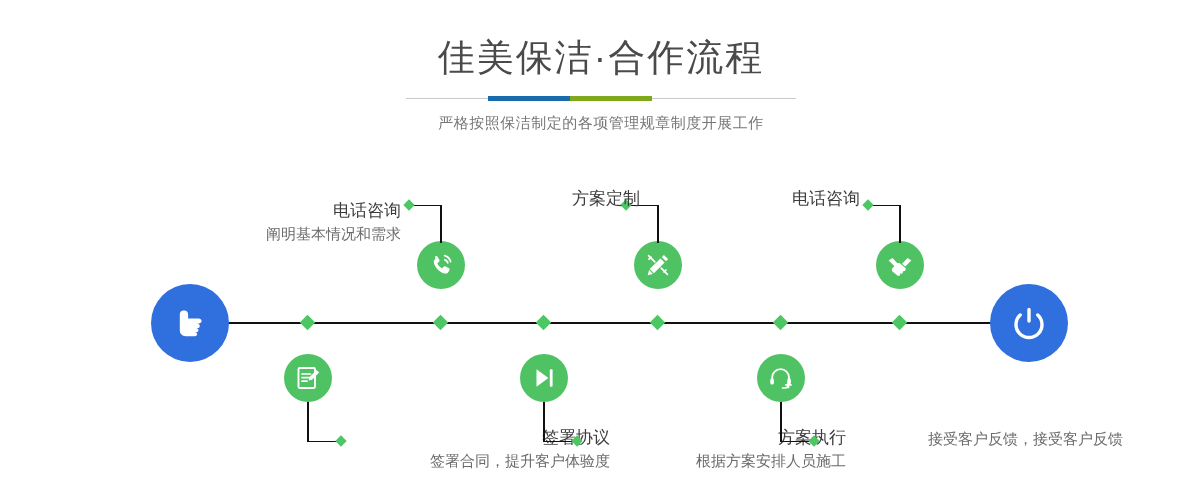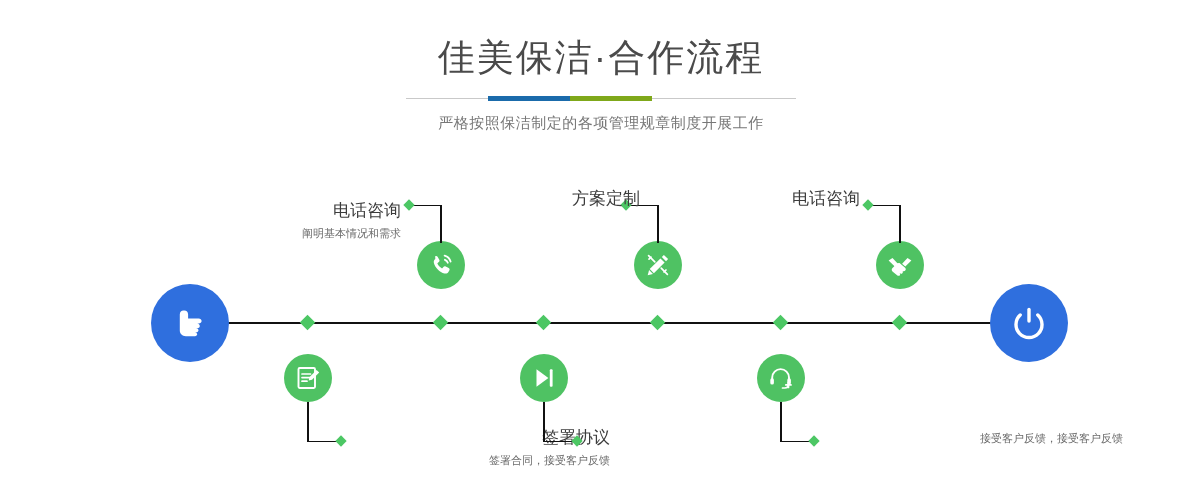--- a/index.html
+++ b/index.html
@@ -51,21 +51,21 @@
 
   .nodeicon{
     position:absolute;width:48px;height:48px;border-radius:50%;
     background:#4fc263;display:flex;align-items:center;justify-content:center;
     box-shadow:0 0 0 0 rgba(0,0,0,0);
   }
   .nodeicon svg{display:block;}
 
   .lbl{position:absolute;}
   .lbl .t{font-size:17px;line-height:22px;color:#3c3c3c;white-space:nowrap;}
-  .lbl .d{font-size:11px;line-height:19px;color:#6b6b6b;white-space:nowrap;margin-top:2px;}
+  .lbl .d{font-size:15px;line-height:19px;color:#6b6b6b;white-space:nowrap;margin-top:2px;}
   .lbl.rt{text-align:right;}
   .lbl.lt{text-align:right;}
 </style>
 </head>
 <body>
 
 <div id="stage">
 
   <div class="hdr">
     <div class="hdr-title">佳美保洁·合作流程</div>
@@ -170,35 +170,39 @@
         </g>
         <path d="M22.6 6.0l2.6 2.6-7.2 7.2-3.3 0.7 0.7-3.3z" fill="#ffffff"></path>
       </svg>
     </span>
   </div>
   <div class="vline" style="left:307px;top:402px;height:40px;"></div>
   <div class="hline" style="left:307px;top:441px;width:32px;"></div>
   <div class="diamond sm" style="left:337px;top:437px;"></div>
   <div class="lbl lt" style="left:350px;top:427px;width:260px;">
     <div class="t">签署协议</div>
-    <div class="d">签署合同，接受客户反馈</div>
+    <div class="d">签署合同，提升客户体验度</div>
   </div>
 
   <div class="diamond" style="left:538px;top:317px;"></div>
   <div class="nodeicon" style="left:520px;top:354px;">
     <span>
       <svg width="28" height="28" viewBox="0 0 28 28">
         <path d="M6.5 5.2L18.4 14 6.5 22.8z" fill="#ffffff"></path>
         <rect x="19.8" y="5.2" width="2.8" height="17.6" rx="1" fill="#ffffff"></rect>
       </svg>
     </span>
   </div>
   <div class="vline" style="left:543px;top:402px;height:40px;"></div>
   <div class="hline" style="left:543px;top:441px;width:32px;"></div>
   <div class="diamond sm" style="left:573px;top:437px;"></div>
+  <div class="lbl lt" style="left:586px;top:427px;width:260px;">
+    <div class="t">方案执行</div>
+    <div class="d">根据方案安排人员施工</div>
+  </div>
 
   <div class="diamond" style="left:775px;top:317px;"></div>
   <div class="nodeicon" style="left:757px;top:354px;">
     <span>
       <svg width="28" height="28" viewBox="0 0 28 28">
         <path d="M5.2 15.5v-2.0a8.4 8.4 0 0 1 16.8 0v2.0" fill="none" stroke="#ffffff" stroke-width="1.9" stroke-linecap="round"></path>
         <rect x="3.3" y="14.2" width="3.6" height="6.4" rx="1.7" fill="#ffffff"></rect>
         <rect x="20.3" y="14.2" width="3.6" height="6.4" rx="1.7" fill="#ffffff"></rect>
         <path d="M21.0 20.4v0.9c0 1.6-1.4 2.7-3.1 2.7h-2.4" fill="none" stroke="#ffffff" stroke-width="1.7" stroke-linecap="round"></path>
         <g stroke="#ffffff" stroke-width="1.9" stroke-linecap="round">

